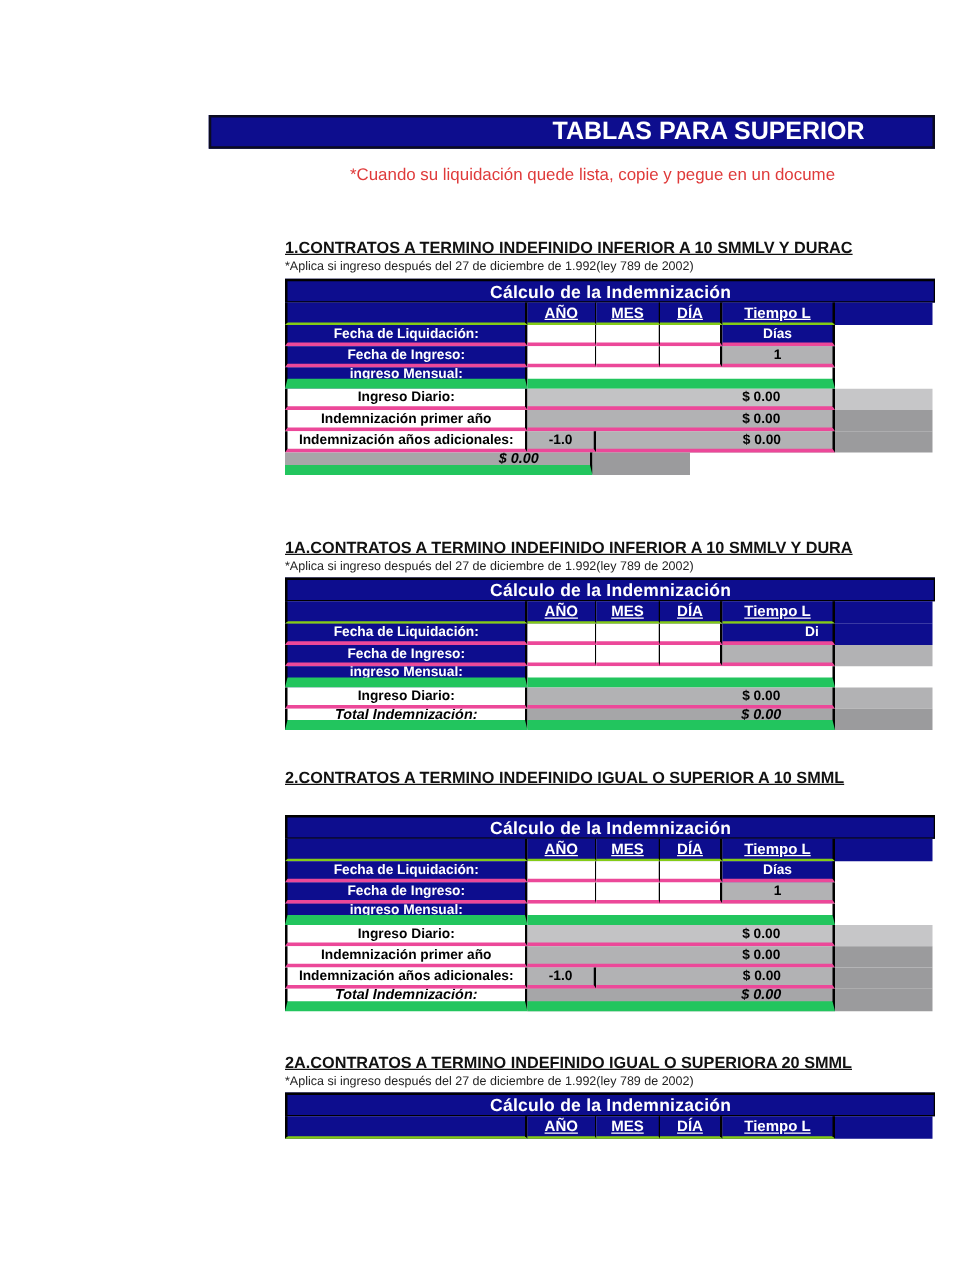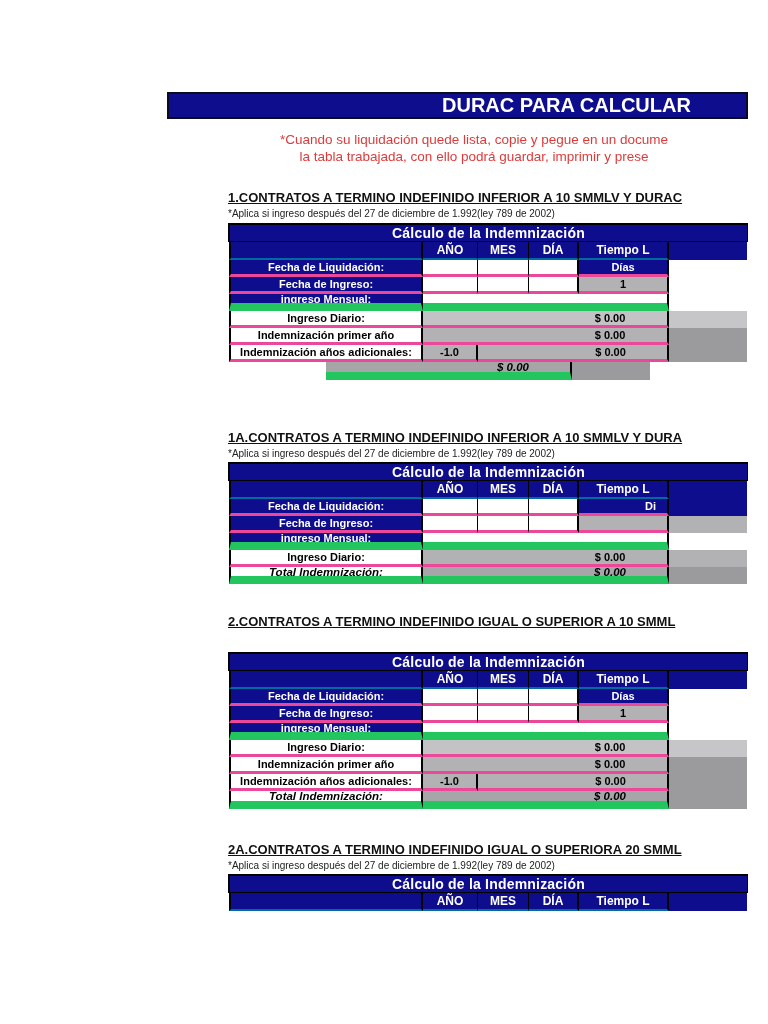--- a/index.html
+++ b/index.html
@@ -24,61 +24,60 @@
   
   .sec-heading{
     color:#111;font-weight:bold;font-size:13px;line-height:14px;
     text-decoration:underline;white-space:nowrap;overflow:hidden;width:520px;
   }
   .sec-note{
     color:#222;font-size:10px;line-height:11px;margin-top:3px;white-space:nowrap;
   }
   
   .ctable{width:520px;}
-  .trow{display:flex;justify-content:center;}
+  .trow{display:flex;}
   .c{
     box-sizing:border-box;display:flex;align-items:center;justify-content:center;
     font-weight:bold;font-size:11px;color:#000;overflow:hidden;white-space:nowrap;
   }
   .h-title{height:19px;}.h-colhead{height:18px;}.h-data{height:17px;}.h-total{height:18px;}
   .w-label{width:194px;}.w-ano{width:55px;}.w-mes{width:51px;}.w-dia{width:50px;}
   .w-tiempo{width:90px;}.w-merge{width:246px;}.w-merge2{width:191px;}
   .w-spill{width:78px;}.w-full{width:520px;}
   .navy{background:#0d0d8e;color:#ffffff;}
   .whitecell{background:#ffffff;}
   .g-light{background:#c3c3c5;}
   .g-mid{background:#b2b2b4;}
   .g-dark{background:#a6a6a8;}
   .sp-light{background:#c6c6c8;}
   .sp-dark{background:#9b9b9d;}
   .bl2{border-left:2px solid #000;}
   .br1{border-right:1px solid #000;}
   .br2{border-right:2px solid #000;}
   .bb1{border-bottom:3px solid #ec4899;}
-  .bb2{border-bottom:2px solid #0369a1;}
+  .bb2{border-bottom:2px solid #84cc16;text-decoration:underline;}
   .bb3{border-bottom:8px solid #22c55e;}
   .title-row{
     font-size:14px;letter-spacing:.2px;
     border-top:2px solid #000;border-left:2px solid #000;border-right:1px solid #000;
     border-bottom:1px solid #000;
   }
   .colhead{font-size:12px;}
   .money{padding-left:130px;}
   .money2{padding-left:76px;}
   .total-txt{font-style:italic;font-size:11.5px;}
   .right-align{justify-content:flex-end;padding-right:11px;}
 </style>
 </head>
 <body>
 
-<div class="abs titlebar">DURAC PARA CALCULAR</div>
+<div class="abs titlebar">TABLAS PARA SUPERIOR</div>
 
 <div class="abs instructions">
   <div>*Cuando su liquidación quede lista, copie y pegue en un docume</div>
-  <div>la tabla trabajada, con ello podrá guardar, imprimir y prese</div>
 </div>
 
 <div class="abs" style="left:228px;top:191px;">
   <div class="sec-heading">1.CONTRATOS A TERMINO INDEFINIDO INFERIOR A 10 SMMLV Y DURAC</div>
   <div class="sec-note">*Aplica si ingreso después del 27 de diciembre de 1.992(ley 789 de 2002)</div>
   <div class="ctable" style="margin-top:4px;">
     <div class="trow h-title">
       <div class="c w-full navy title-row">Cálculo de la Indemnización</div>
     </div>
     <div class="trow h-colhead">

